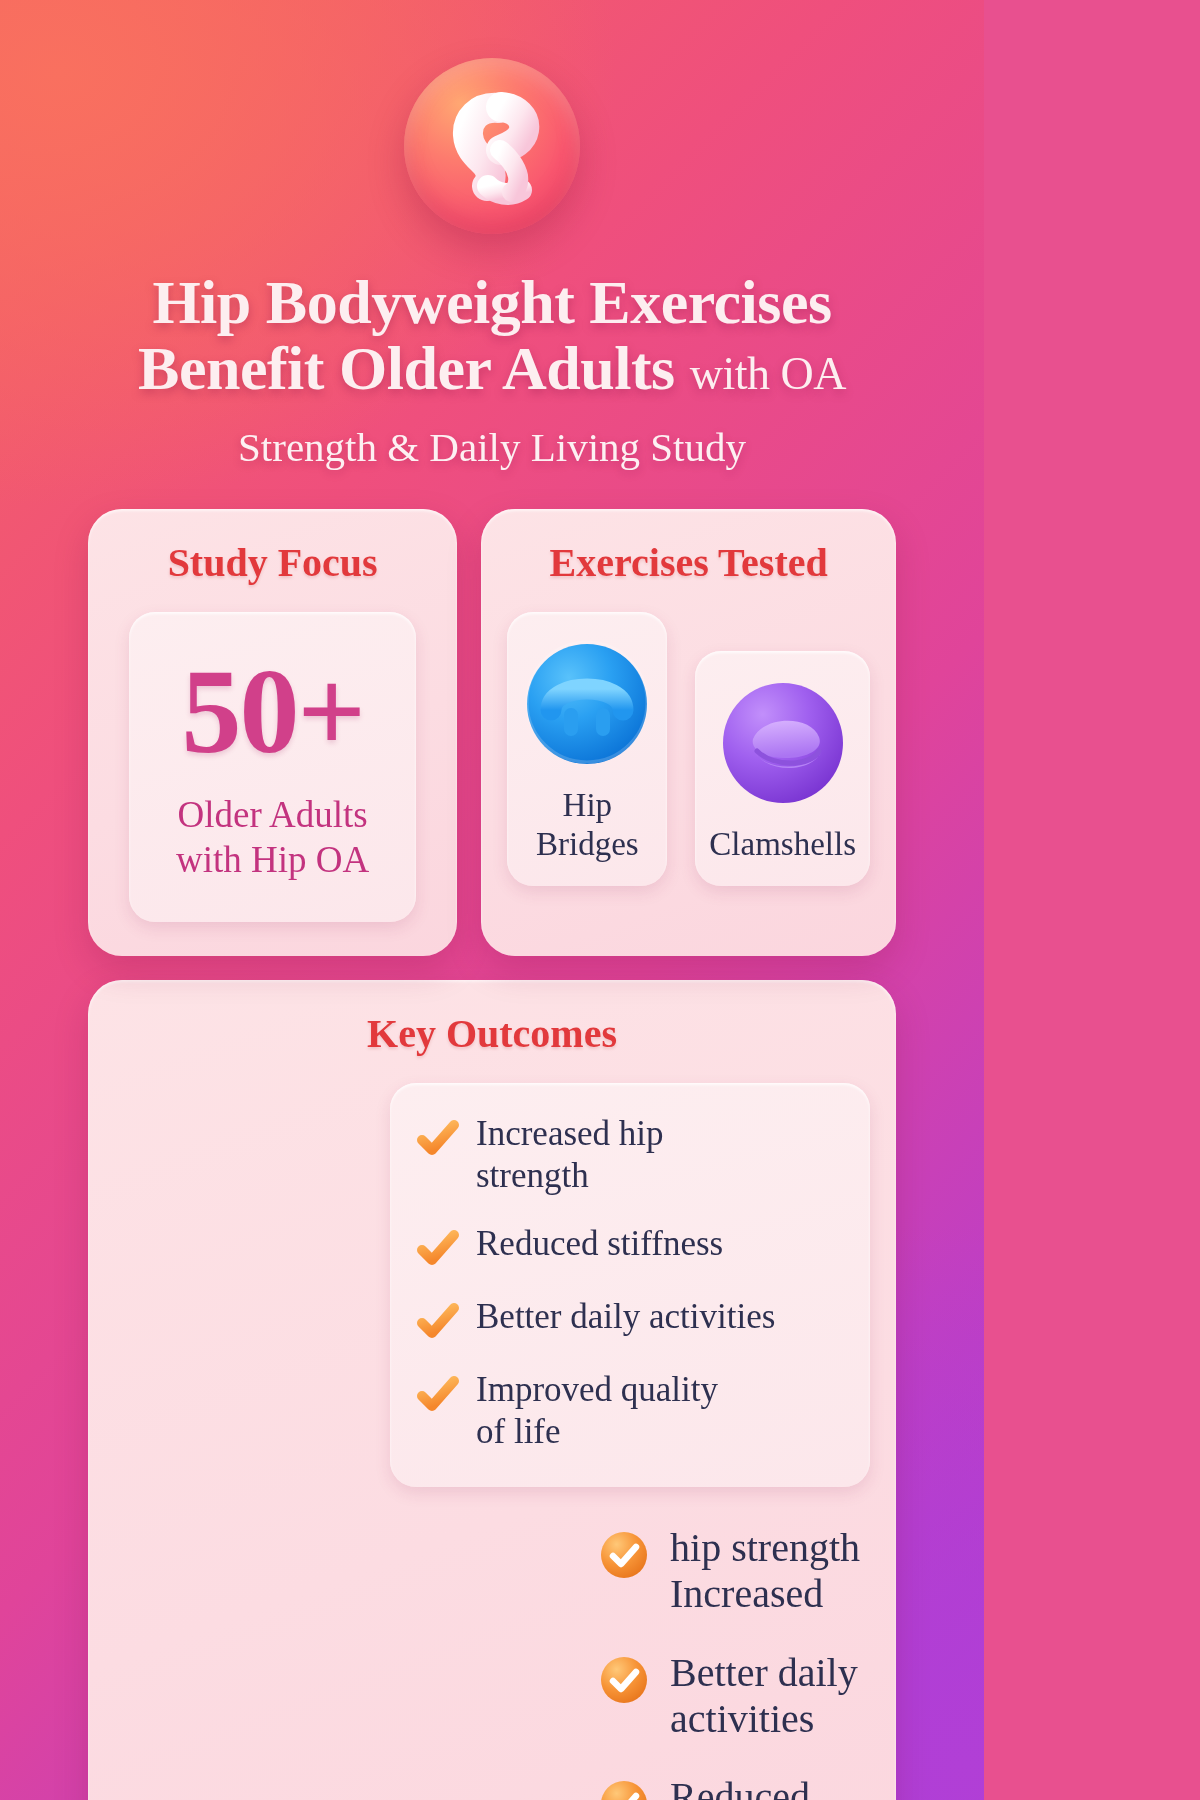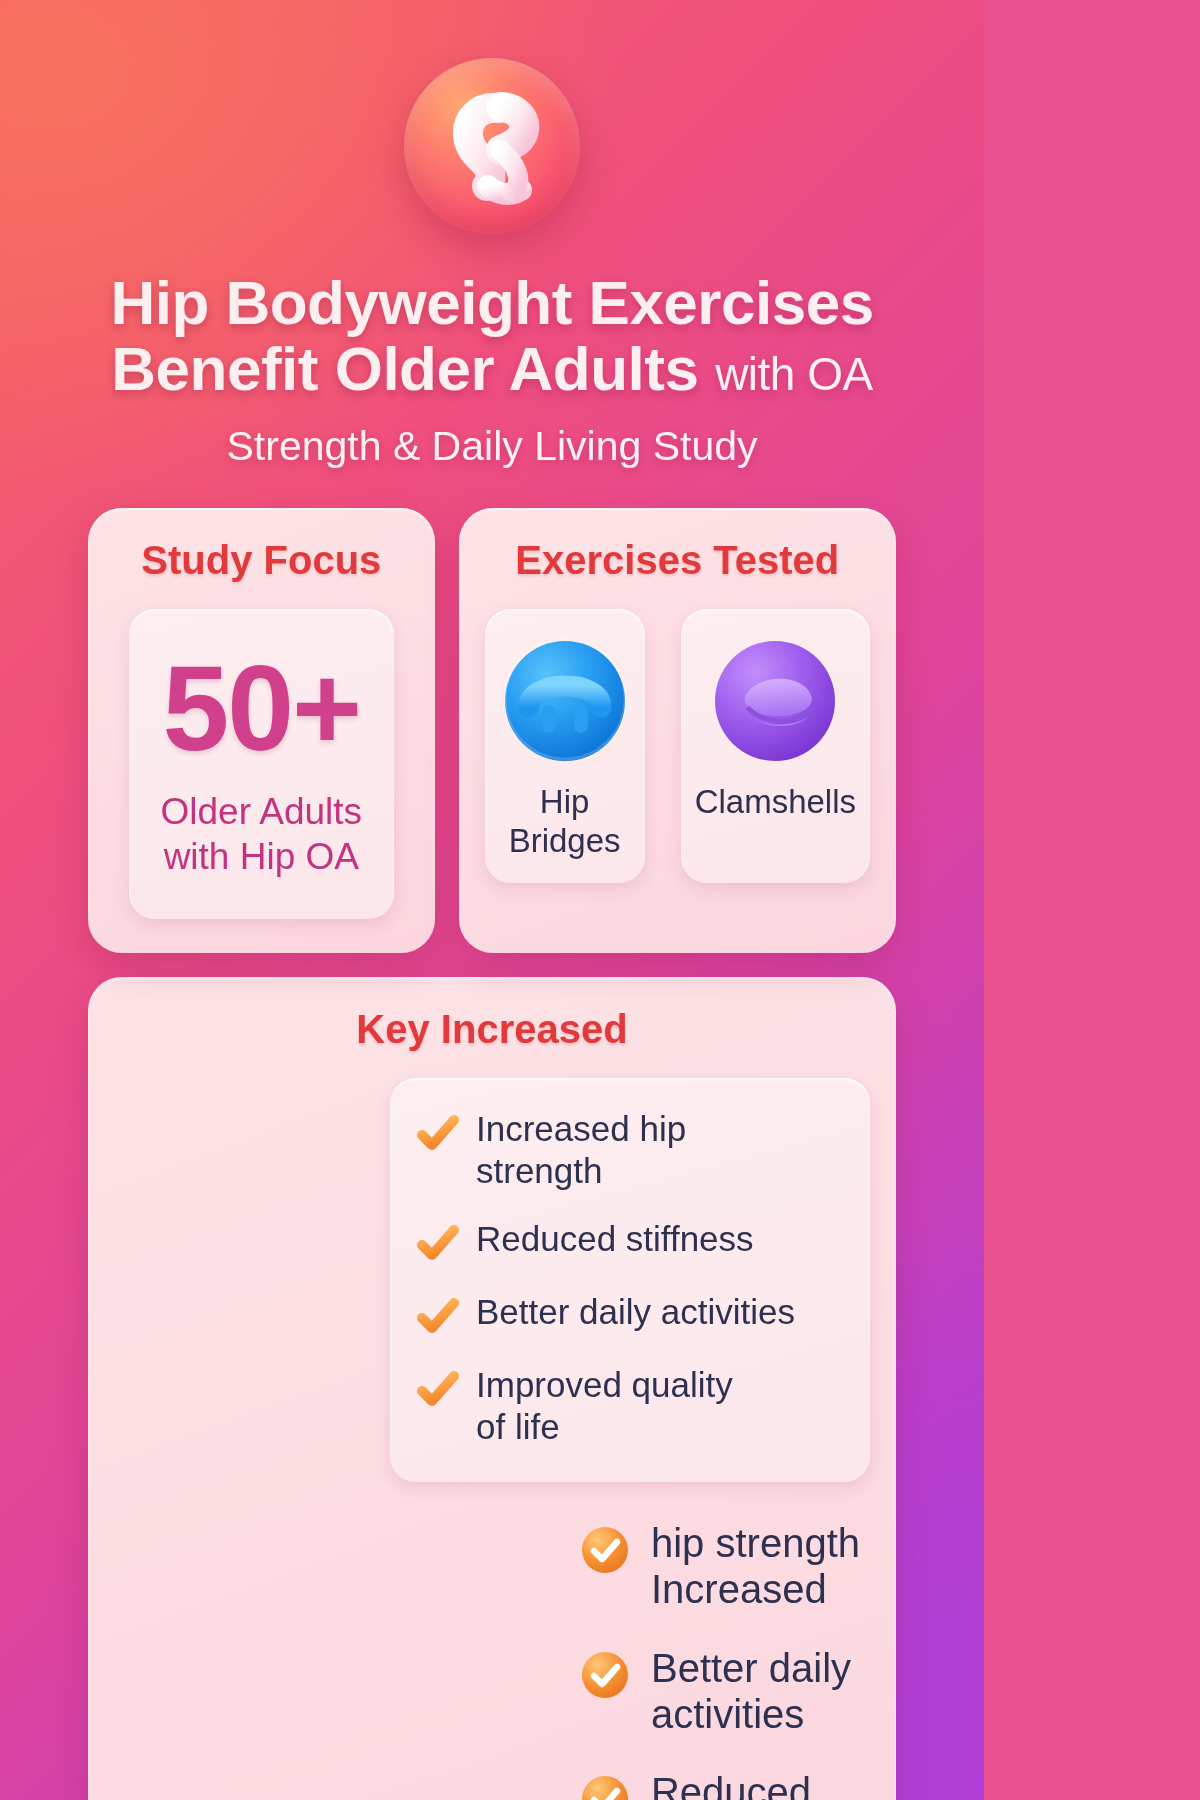--- a/index.html
+++ b/index.html
@@ -17,20 +17,21 @@
 
   .poster {
     position: relative;
     width: 984px;
     height: 1800px;
     background:
       radial-gradient(ellipse 900px 700px at 6% 4%, #f9705f 0%, rgba(249,112,95,0) 62%),
       radial-gradient(ellipse 1000px 900px at 98% 98%, #b13fd6 0%, rgba(177,63,214,0) 60%),
       linear-gradient(135deg, #f5655f 0%, #ef4f7d 30%, #e0449a 58%, #c23fc0 80%, #a93ad8 100%);
     overflow: hidden;
+    font-family: Liberation Serif, serif;
   }
 
   
   .header {
     padding-top: 58px;
     text-align: center;
   }
 
   .logo-badge {
     width: 176px;
@@ -124,21 +125,21 @@
     text-shadow: 0 3px 5px rgba(160, 40, 100, 0.18);
   }
   .stat-caption {
     margin-top: 22px;
     font-size: 37px;
     line-height: 1.22;
     color: #c3337f;
   }
 
   
-  .exercise-row { display: flex; gap: 36px; }
+  .exercise-row { display: flex; gap: 28px; align-items: flex-end; }
   .ex-tile {
     flex: 1;
     padding: 26px 14px 22px;
     text-align: center;
   }
   .ex-icon { width: 132px; height: 132px; margin: 0 auto 16px; }
   .ex-label {
     font-size: 33px;
     line-height: 1.18;
     color: #2e3050;
@@ -287,21 +288,21 @@
           <div class="ex-label">
             <div>Clamshells</div>
           </div>
         </div>
 
       </div>
     </div>
   </div>
 
   <div class="card card-outcomes">
-    <div class="card-heading">Key Increased</div>
+    <div class="card-heading">Key Outcomes</div>
 
     <div class="outcome-body">
 
       <div class="inner-panel outcome-left">
 
         <div class="o-item">
           <svg class="check-plain" viewBox="0 0 44 44" aria-hidden="true">
             <defs>
               <linearGradient id="ckA" x1="0" y1="0" x2="0.4" y2="1">
                 <stop offset="0%" stop-color="#ffc062"></stop>

